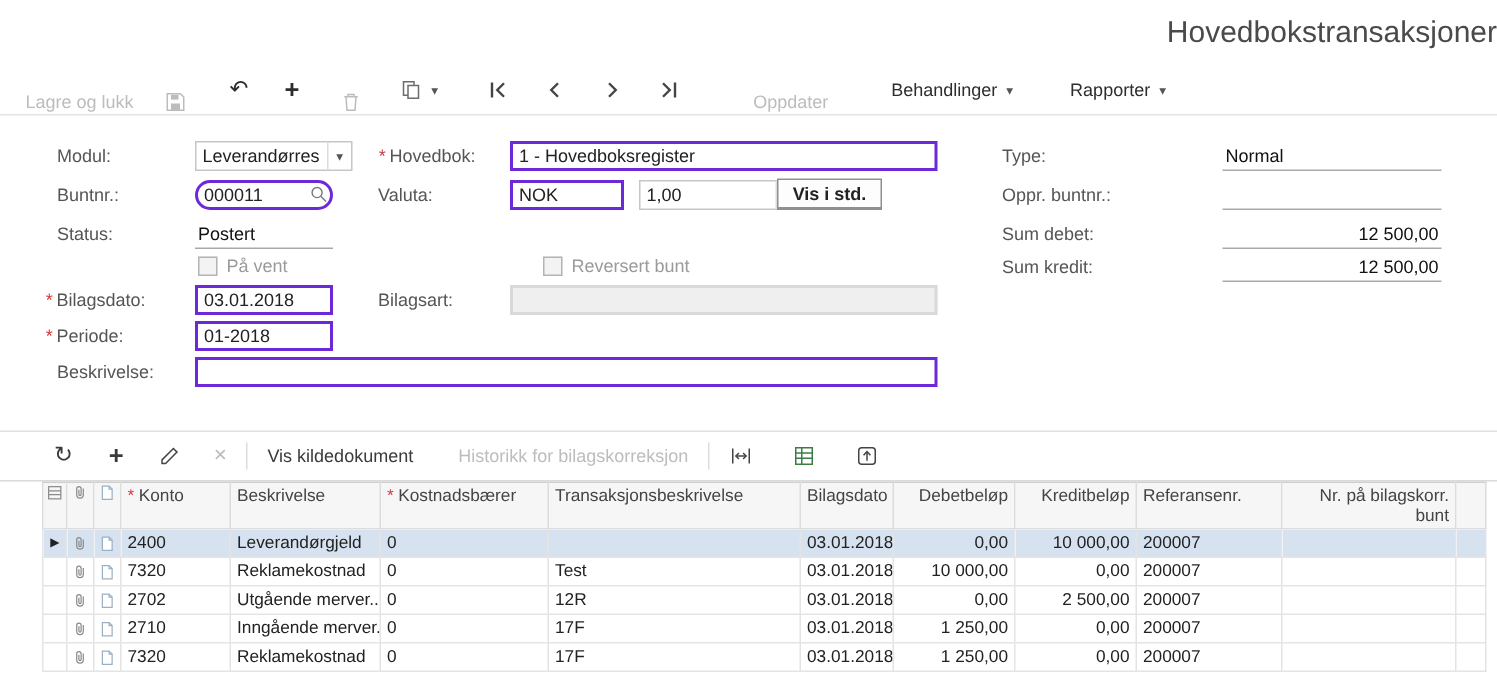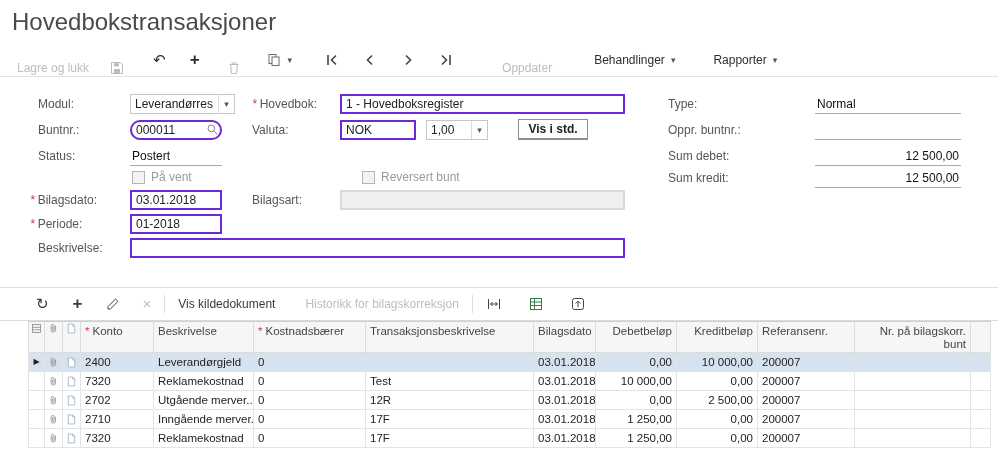--- a/index.html
+++ b/index.html
@@ -1,19 +1,19 @@
 <!DOCTYPE html>
 <html><head>
 <meta charset="utf-8">
 <style>
   html,body{margin:0;padding:0;background:#fff;}
   body{width:998px;height:453px;overflow:hidden;font-family:"Liberation Sans",sans-serif;font-size:12px;color:#333;}
   .app{position:relative;width:998px;height:453px;background:#fff;}
 
-  .page-title{font-size:24px;line-height:24px;color:#4a4a4a;padding:10px 0 10px 12px;font-weight:400;}
+  .page-title{font-size:20px;line-height:24px;color:#4a4a4a;padding:10px 0 10px 12px;font-weight:400;text-align:right;}
 
   
   .toolbar{display:flex;align-items:center;height:32px;padding:0 10px;border-bottom:1px solid #e3e3e3;}
   .tb-item{display:inline-flex;align-items:center;gap:4px;padding:3px 7px;color:#2d2d2d;cursor:pointer;white-space:nowrap;}
   .tb-item.disabled{color:#bcbcbc;cursor:default;margin-top:16px;}
   .icon16{width:16px;height:16px;display:inline-block;vertical-align:middle;}
   .glyph{font-size:15px;line-height:16px;display:inline-block;}
   .plus{font-size:17px;font-weight:bold;line-height:16px;}
   .caret{font-size:9px;color:#555;margin-left:2px;}
 
@@ -139,21 +139,21 @@
     <span class="flabel" style="left:38px;top:46px">Buntnr.:</span>
     <div class="fwrap" style="left:130px;top:43px;width:92px">
       <input class="finput" value="000011" style="">
       <svg class="srch" width="13" height="13" viewBox="0 0 14 14" fill="none" stroke="#777">
           <circle cx="5.8" cy="5.8" r="3.6"></circle>
           <path d="M8.6 8.6L12.2 12.2"></path>
         </svg>
     </div>
     <span class="flabel" style="left:252px;top:46px">Valuta:</span>
     <input class="finput" style="left: 340px; top: 43px; width: 76px;" value="NOK">
-    <div class="fcombo" style="left:426px;top:43px;width:62px">
+    <div class="fcombo" style="left:426px;top:43px;width:108px">
       <span class="val">1,00</span>
       <span class="dd">▾</span>
     </div>
     <div class="btn-std" style="left:518px;top:42px;min-width:70px">Vis i std.</div>
     <span class="flabel" style="left:668px;top:46px">Oppr. buntnr.:</span>
     <div class="funder" style="left:815px;top:43px;width:146px"></div>
 
     <span class="flabel" style="left:38px;top:72px">Status:</span>
     <div class="funder" style="left:130px;top:69px;width:92px">Postert</div>
     <span class="flabel" style="left:668px;top:72px">Sum debet:</span>

